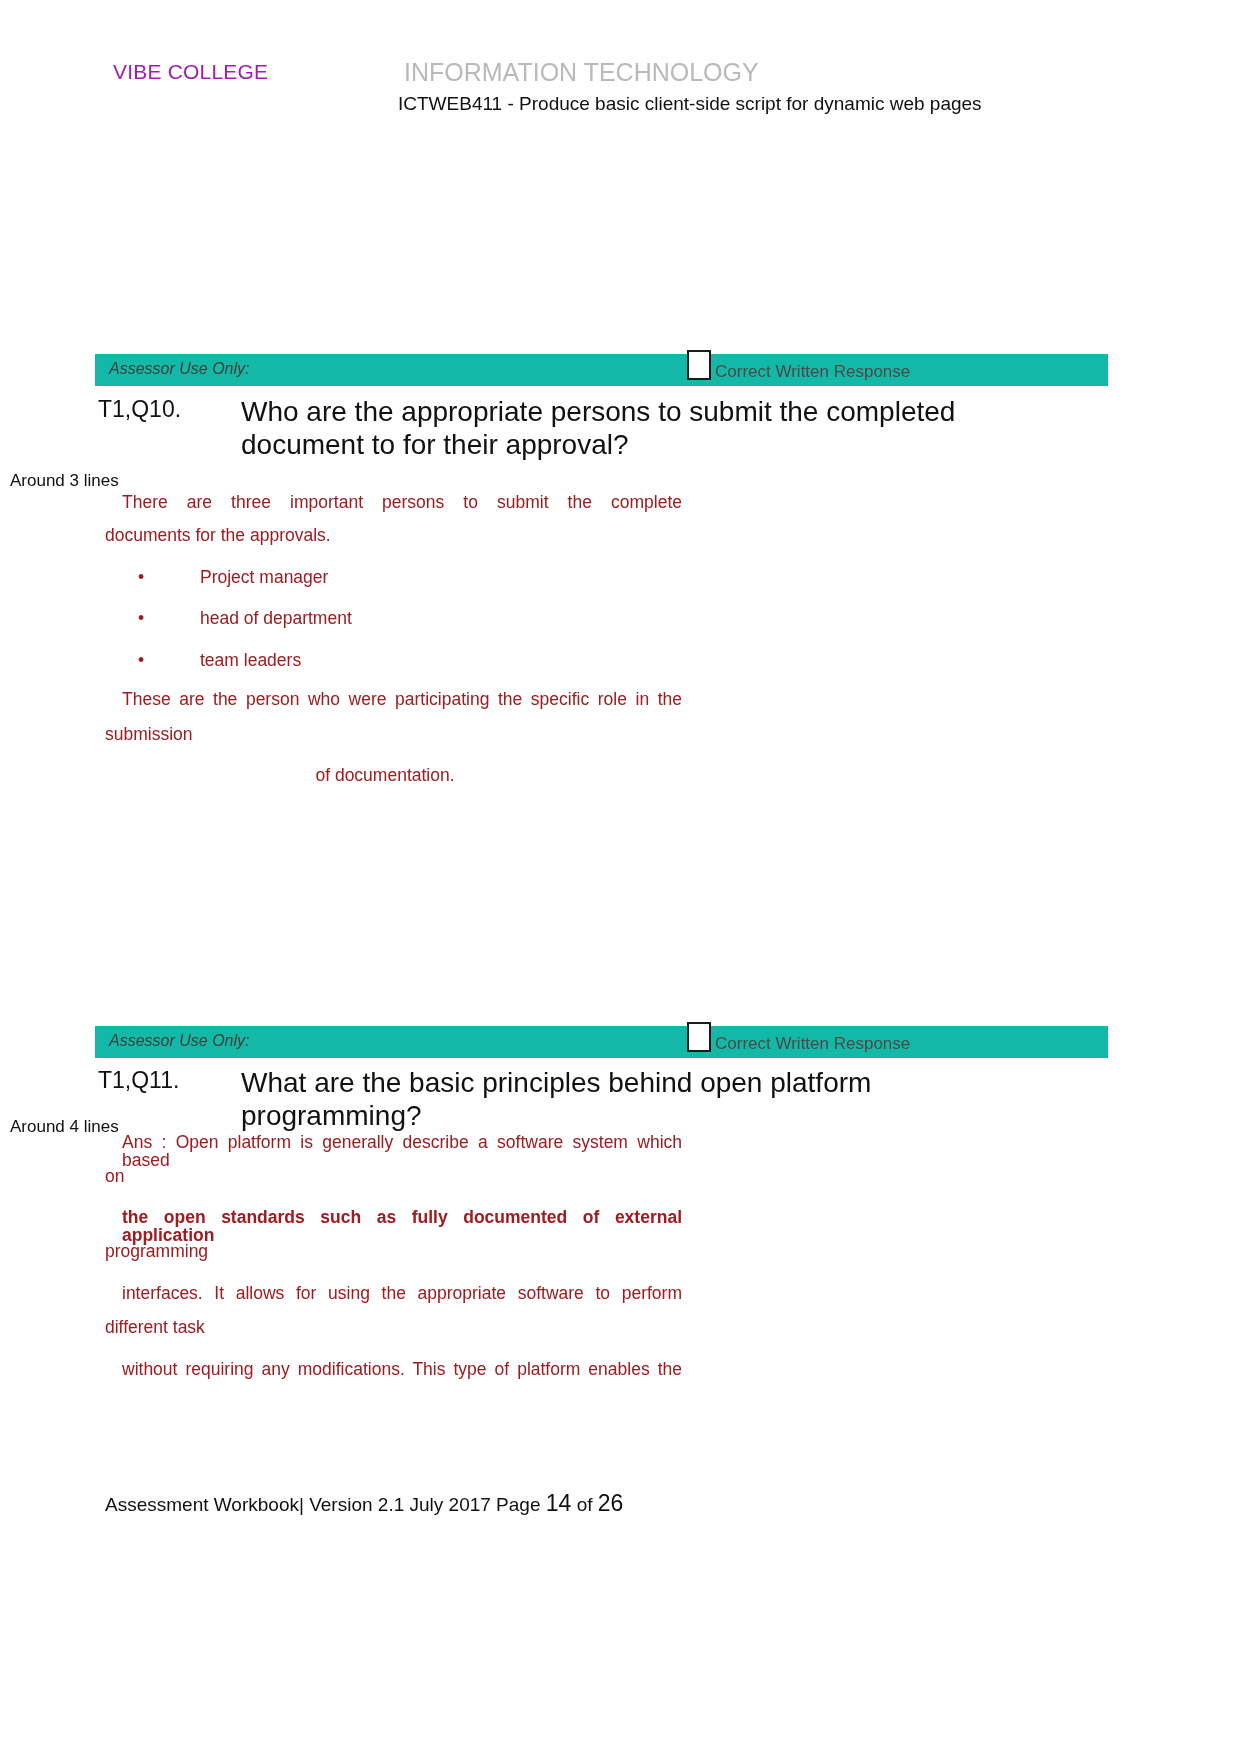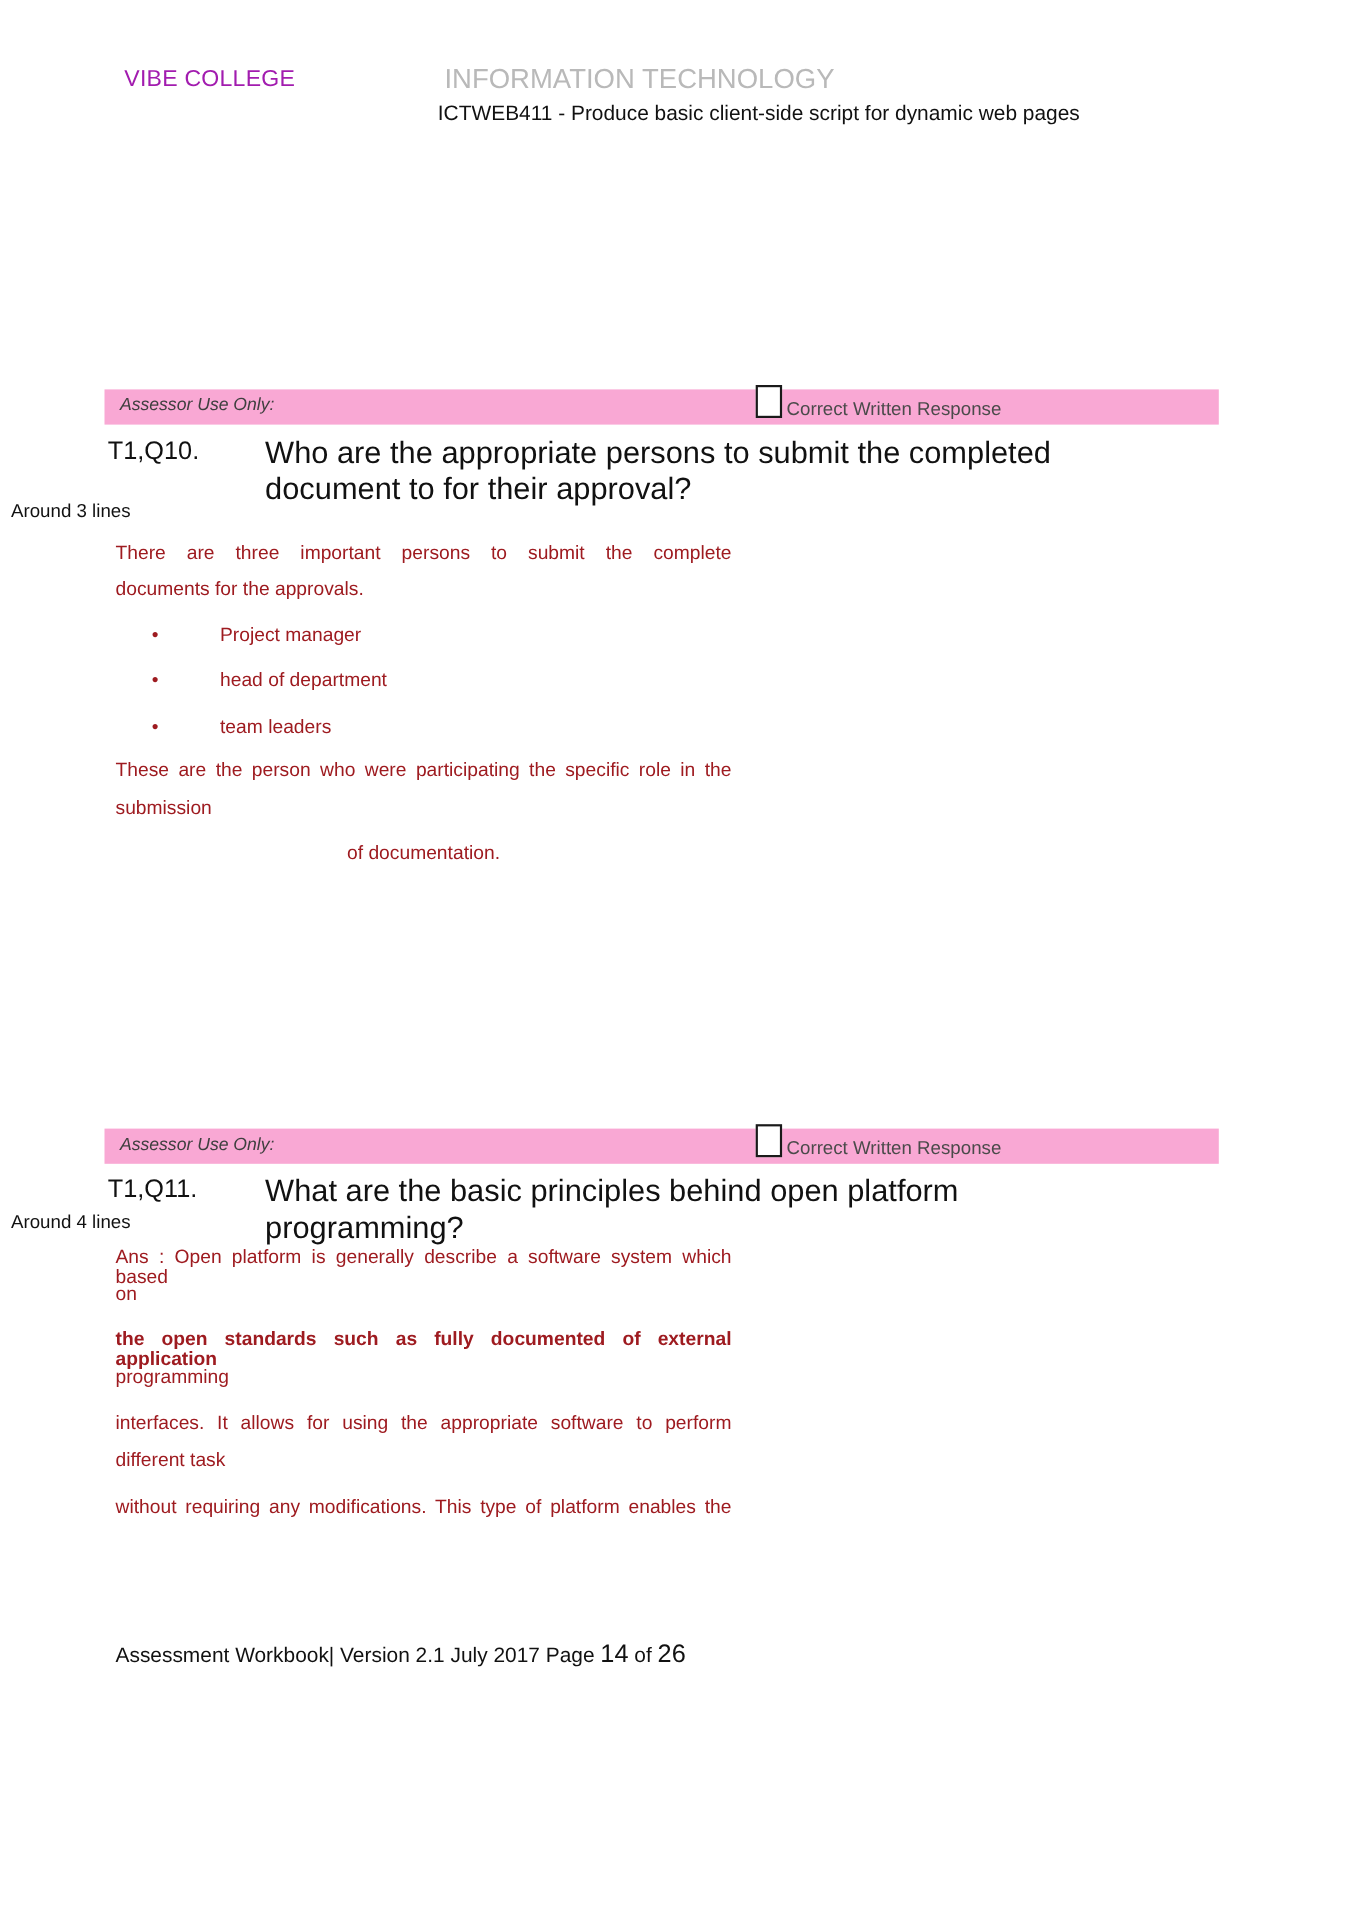--- a/index.html
+++ b/index.html
@@ -48,21 +48,21 @@
     color: #111111;
     white-space: nowrap;
   }
 
   
   .assessor-bar {
     position: absolute;
     left: 95px;
     width: 1013px;
     height: 32px;
-    background: #f9a8d4;
+    background: #14b8a6;
   }
   .assessor-bar .label {
     position: absolute;
     left: 14px;
     top: 6px;
     font-size: 16px;
     font-style: italic;
     color: #3f3f3f;
     white-space: nowrap;
   }
@@ -103,32 +103,34 @@
     font-size: 28px;
     line-height: 1.17;
     color: #111;
   }
   .q-hint {
     position: absolute;
     left: 10px;
     font-size: 17px;
     color: #111;
     white-space: nowrap;
+    margin-top: 16px;
   }
 
   
   .ans {
     position: absolute;
     color: #9e1b20;
     font-size: 17.5px;
   }
   .ans-just {
     text-align: justify;
     text-align-last: justify;
     line-height: 1.0;
+    margin-left: 17px;
   }
   .ans-left {
     text-align: left;
     line-height: 1.0;
   }
 
   .bullet-row {
     position: absolute;
     color: #9e1b20;
     font-size: 17.5px;

